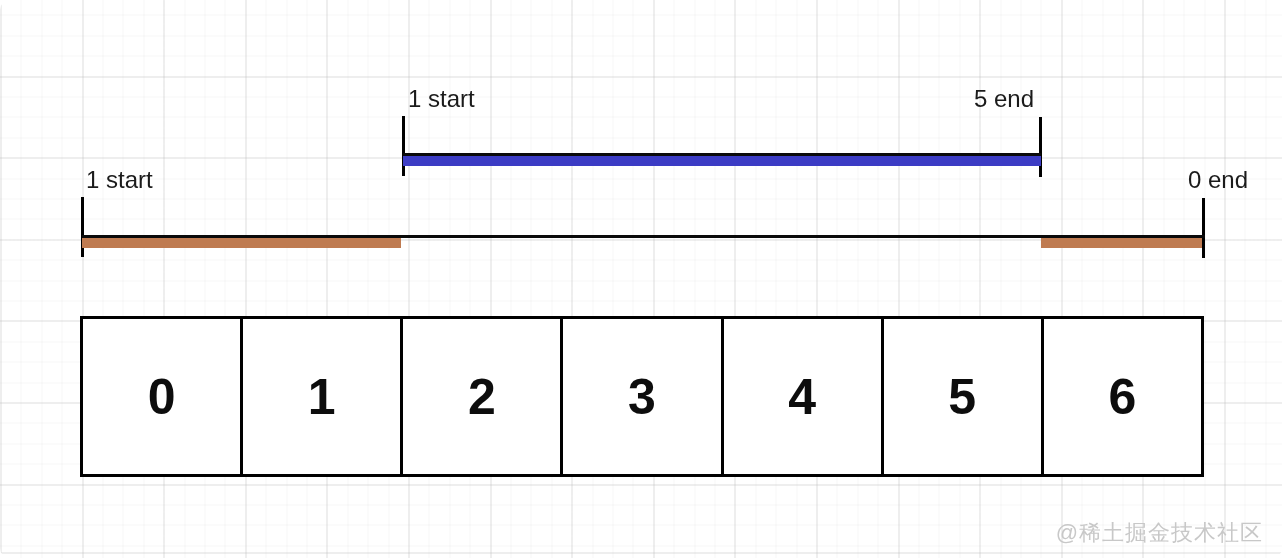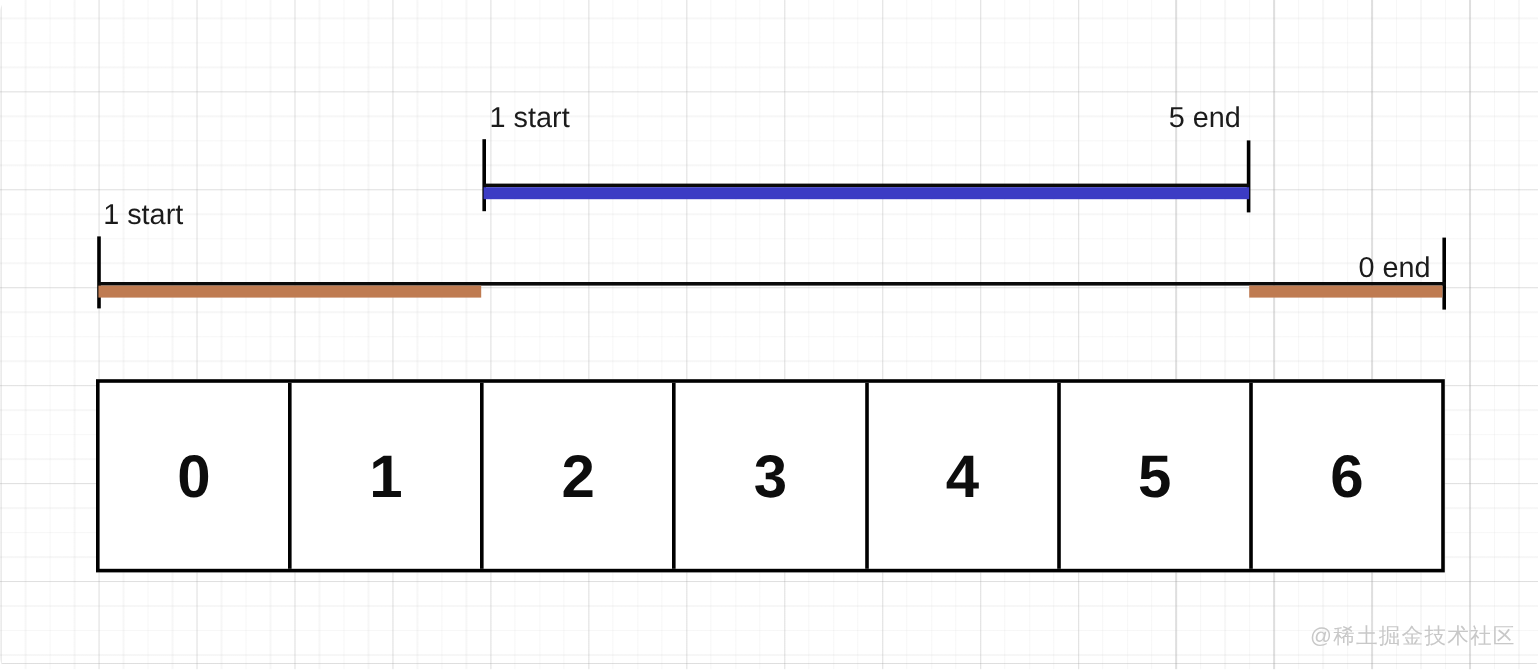--- a/index.html
+++ b/index.html
@@ -73,30 +73,30 @@
     font-size: 50px;
     font-weight: bold;
     color: #0d0d0d;
   }
   .cell:last-child { border-right: none; }
 
   .watermark {
     position: absolute;
     right: 19px;
     top: 518px;
-    font-size: 18px;
+    font-size: 22px;
     color: #c8c8c8;
     letter-spacing: 1px;
   }
 
   
   #lbl-1start { left: 408px; top: 86px; }
   #lbl-1end   { left: 974px; top: 86px; }
   #lbl-0start { left: 86px;  top: 167px; }
-  #lbl-0end   { left: 1132px; top: 167px; margin-top: 44px; }
+  #lbl-0end   { left: 1188px; top: 167px; }
 
   #tick-1start { left: 402px;  top: 116px; height: 60px; }
   #tick-1end   { left: 1039px; top: 117px; height: 60px; }
   #tick-0start { left: 81px;   top: 197px; height: 60px; }
   #tick-0end   { left: 1202px; top: 198px; height: 60px; }
 
   #line-1 { left: 403px; top: 153px; width: 638px; }
   #line-0 { left: 82px;  top: 235px; width: 1123px; }
 
   #bar-0a { left: 82px;   width: 319px; }

